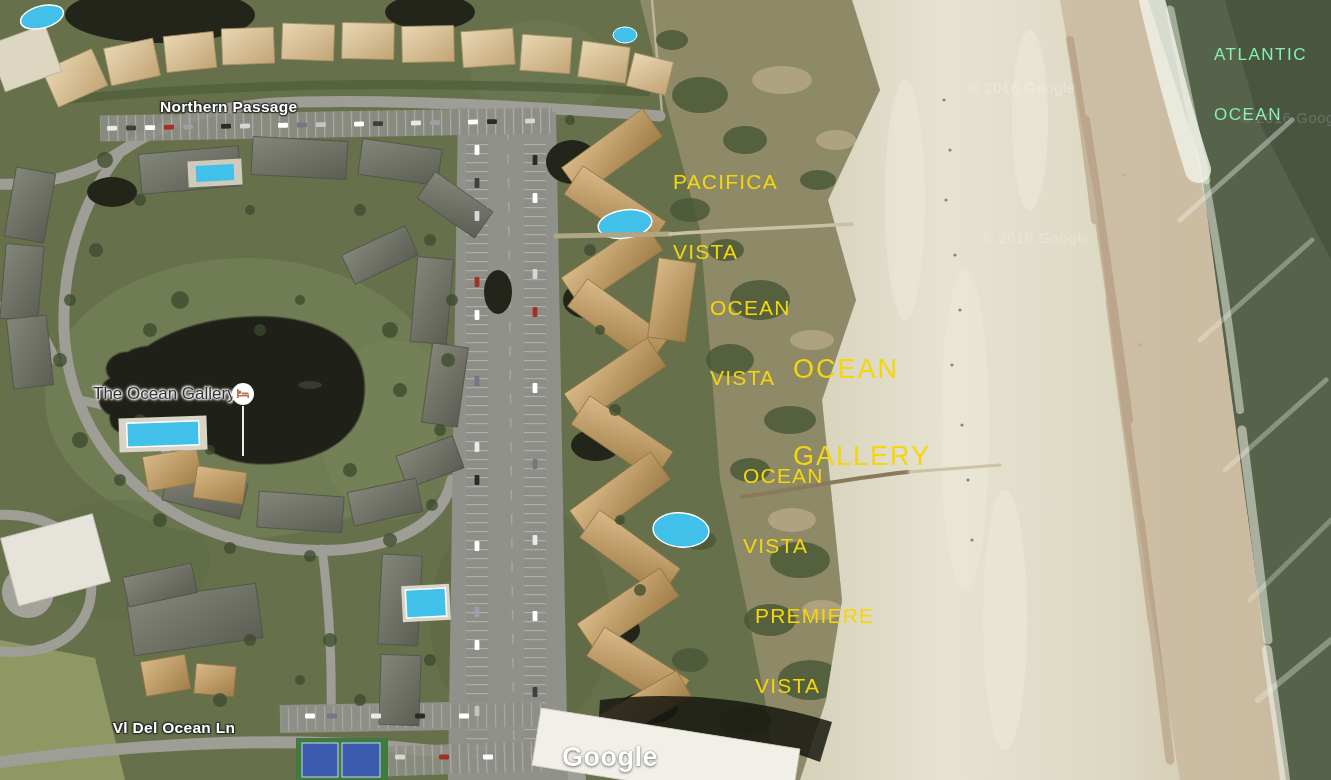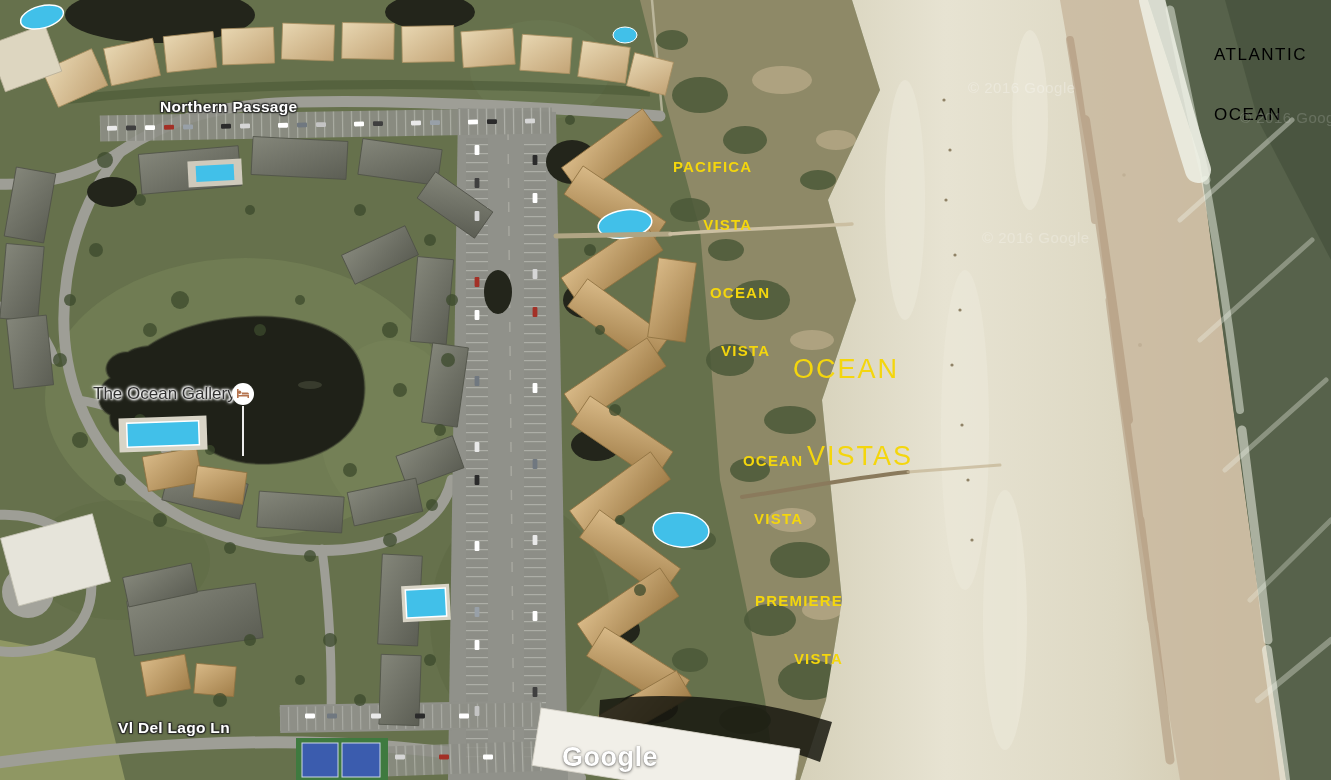--- a/index.html
+++ b/index.html
@@ -1,24 +1,24 @@
 <!DOCTYPE html>
 <html><head>
 <meta charset="utf-8">
 <style>
   html,body{margin:0;padding:0;background:#222;}
   .stage{position:relative;width:1331px;height:780px;overflow:hidden;
          font-family:"Liberation Sans",sans-serif;background:#66714c;}
   .stage svg{position:absolute;left:0;top:0;}
   .lbl{position:absolute;white-space:pre;line-height:1;}
-  .yellow{color:#f4d60d;font-size:15px;letter-spacing:1.2px;font-weight:700;text-align:right;}
+  .yellow{color:#f4d60d;font-size:21px;letter-spacing:1.2px;font-weight:400;}
   .yellow .ln{display:block;height:28px;}
   .yellow-big{color:#f4d60d;font-size:27px;letter-spacing:2px;font-weight:400;}
   .yellow-big .ln{display:block;height:33px;}
-  .oceanlbl{color:#000000;font-size:17px;letter-spacing:1.5px;}
+  .oceanlbl{color:#86efac;font-size:17px;letter-spacing:1.5px;}
   .oceanlbl .ln{display:block;height:26px;}
   .roadlbl{color:#ffffff;font-size:15.5px;font-weight:700;letter-spacing:.3px;
      text-shadow:-1px -1px 1px rgba(40,40,40,.9),1px -1px 1px rgba(40,40,40,.9),
        -1px 1px 1px rgba(40,40,40,.9),1px 1px 1px rgba(40,40,40,.9),0 0 3px rgba(0,0,0,.6);}
   .poilbl{color:#303030;font-size:17px;font-weight:400;
      text-shadow:0 0 2px #fff,0 0 3px #fff,0 0 4px #fff,1px 1px 2px #fff,-1px -1px 2px #fff;}
   .poi-icon{position:absolute;width:24px;height:24px;}
   .poi-stem{position:absolute;width:2px;background:rgba(255,255,255,.92);}
   .glogo{color:#fff;font-size:27px;font-weight:700;letter-spacing:.5px;
      text-shadow:0 1px 3px rgba(0,0,0,.5),0 0 1px rgba(0,0,0,.45);text-align:right;}
@@ -388,38 +388,38 @@
 <div class="lbl yellow" style="left:673px;top:129px">
   <span class="ln">PACIFICA</span>
   <span class="ln">VISTA</span>
 </div>
 <div class="lbl yellow" style="left:710px;top:255px">
   <span class="ln">OCEAN</span>
   <span class="ln">VISTA</span>
 </div>
 <div class="lbl yellow-big" style="left:793px;top:302px">
   <span class="ln">OCEAN</span>
-  <span class="ln" style="padding-left:14px">VISTAS</span>
+  <span class="ln">GALLERY</span>
 </div>
 <div class="lbl yellow" style="left:743px;top:423px">
   <span class="ln">OCEAN</span>
   <span class="ln">VISTA</span>
 </div>
 <div class="lbl yellow" style="left:755px;top:563px">
   <span class="ln">PREMIERE</span>
   <span class="ln">VISTA</span>
 </div>
 
 <div class="lbl oceanlbl" style="left:1214px;top:12px">
   <span class="ln">ATLANTIC</span>
   <span class="ln">OCEAN</span>
 </div>
 
 <div class="lbl roadlbl" style="left:160px;top:99px;width:162px;text-align:left">Northern Passage</div>
-<div class="lbl roadlbl" style="left:98px;top:720px;width:152px;text-align:center">Vl Del Lago Ln</div>
+<div class="lbl roadlbl" style="left:98px;top:720px;width:152px;text-align:center">Vl Del Ocean Ln</div>
 
 <div class="lbl poilbl" style="left:93px;top:385px;width:138px;text-align:right">The Ocean Gallery</div>
 <svg class="poi-icon" style="left:231px;top:382px" viewBox="0 0 24 24">
   <circle cx="12" cy="12" r="11" fill="#ffffff"></circle>
   <circle cx="8.6" cy="10.2" r="1.7" fill="#b5744f"></circle>
   <path d="M 6,7 L 7.6,7 L 7.6,13 L 18,13 L 18,16 L 16.5,16 L 16.5,14.6 L 7.6,14.6 L 7.6,16 L 6,16 Z" fill="#b5744f"></path>
   <path d="M 10.8,10.6 L 16.6,10.6 Q 18,10.6 18,12.2 L 18,12.6 L 10.8,12.6 Z" fill="#b5744f"></path>
 </svg>
 <div class="poi-stem" style="left:242px;top:406px;height:50px"></div>
 

